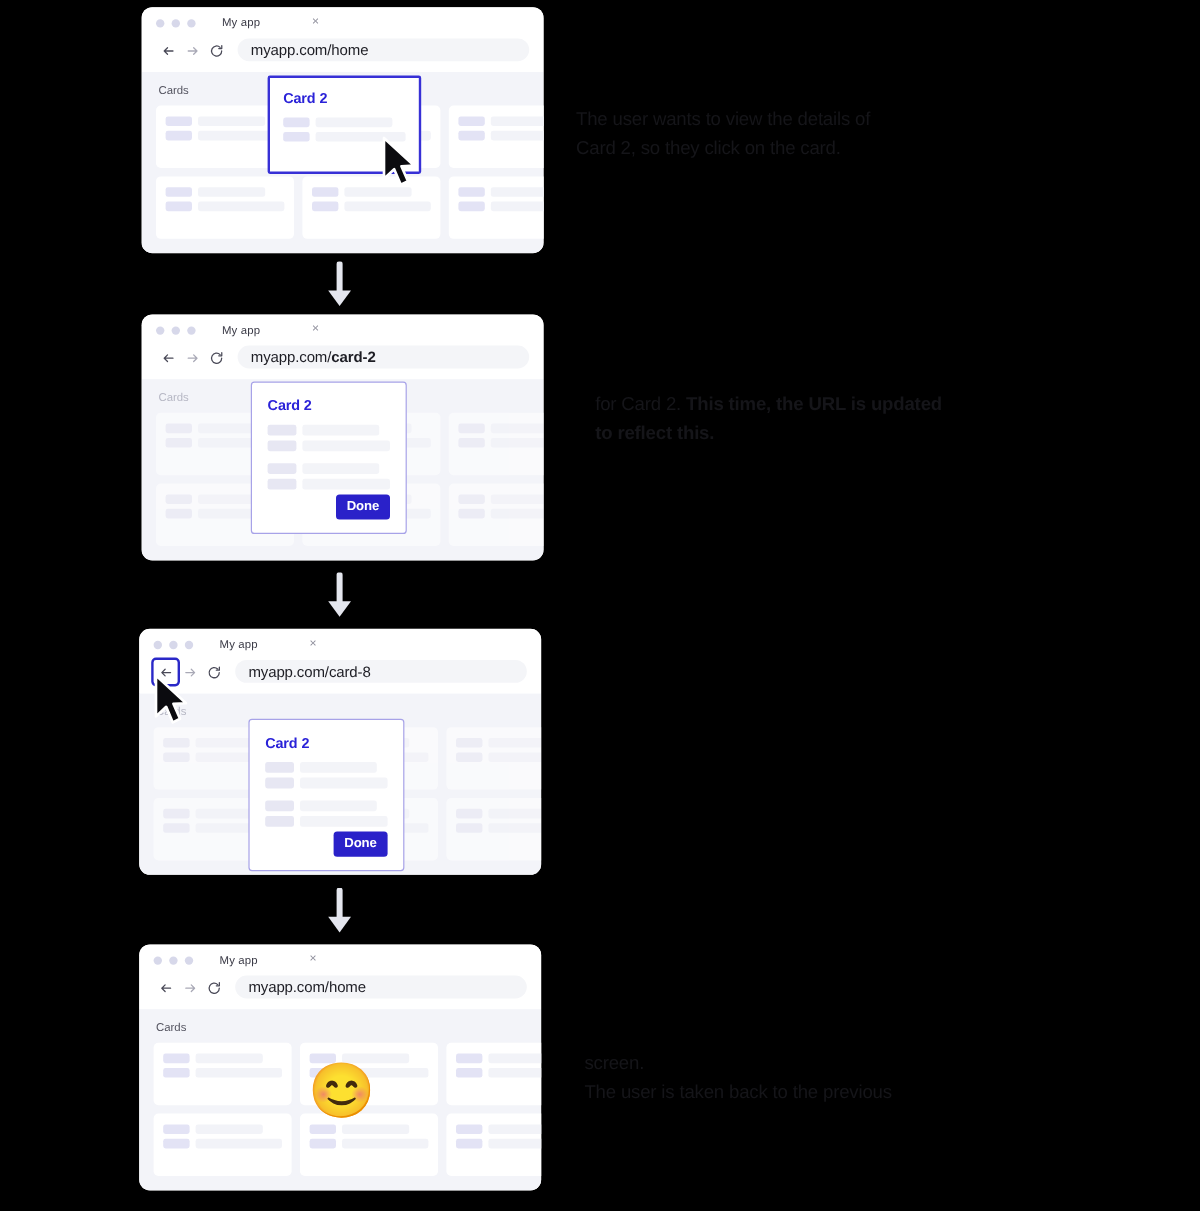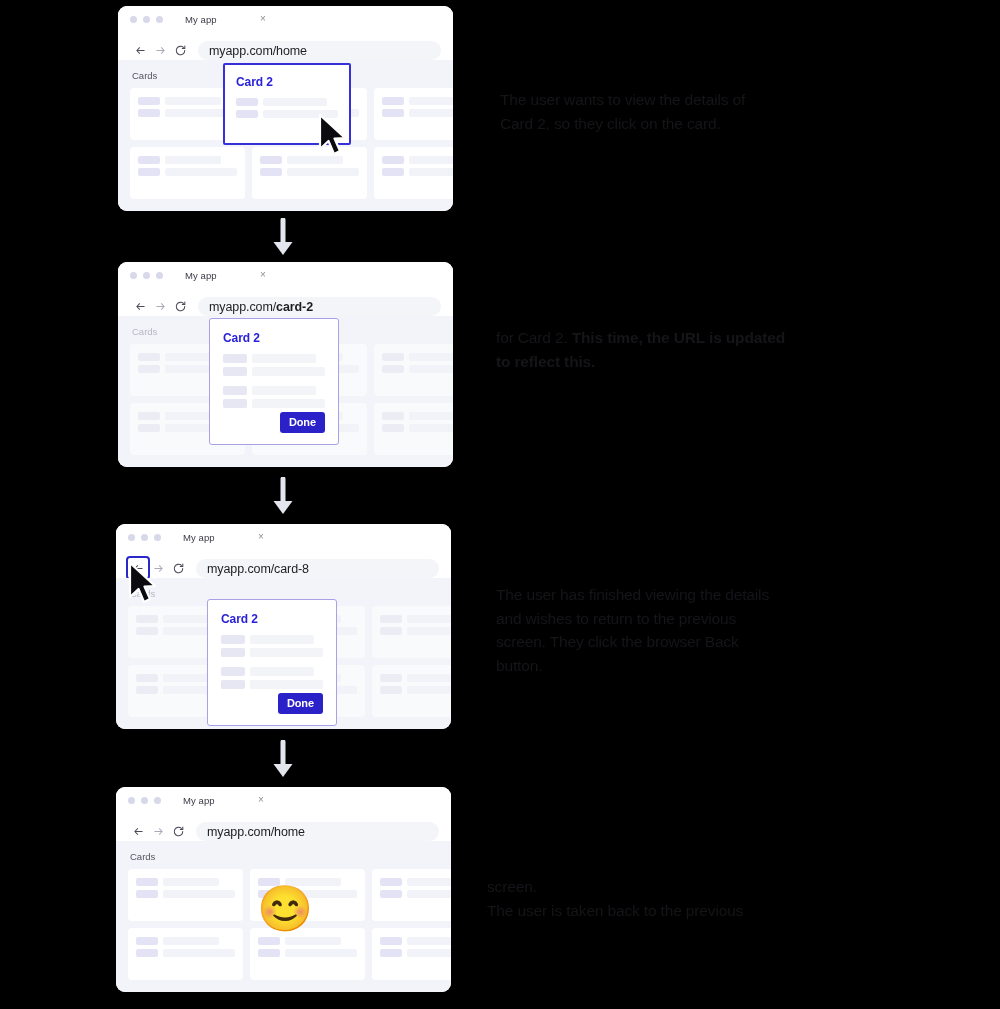--- a/index.html
+++ b/index.html
@@ -58,21 +58,21 @@
     position: absolute;
     left: 142px;
     font-size: 10px;
     color: #8e8e9b;
     line-height: 1;
   }
 
   .urlbar {
     height: 28px;
     display: flex;
-    align-items: flex-end;
+    align-items: flex-start;
     padding: 0 12px 0 12px;
     gap: 0;
   }
 
   .navbtn {
     width: 20px; height: 20px;
     display: flex; align-items: center; justify-content: center;
     color: #4a4a58;
     font-size: 13px;
     line-height: 1;
@@ -331,21 +331,21 @@
       </div>
     </div>
   </div>
 
   <div class="cursor" style="left:316px; top:113px;">
     <svg width="34" height="44" viewBox="0 0 34 44">
       <path d="M4 2 L4 36 L12.5 28 L18 41 L24 38 L18.5 25.5 L29 25 Z" fill="#0b0b0f" stroke="#ffffff" stroke-width="2.2" stroke-linejoin="round"></path>
     </svg>
   </div>
 
-  <div class="caption" style="left:500px; top:88px; width:330px;">
+  <div class="caption" style="left:480px; top:88px; width:330px;">
     <div>The user wants to view the details of</div>
     <div>Card 2, so they click on the card.</div>
   </div>
 
   <div class="flow-arrow" style="left:268px; top:218px;">
     <svg width="30" height="40" viewBox="0 0 30 40">
       <path d="M15 2 L15 27" stroke="#e4e6ee" stroke-width="5" stroke-linecap="round"></path>
       <path d="M15 37 L5.5 24 L24.5 24 Z" fill="#e4e6ee"></path>
     </svg>
   </div>
@@ -612,26 +612,20 @@
       </div>
     </div>
   </div>
 
   <div class="cursor" style="left:126px; top:561px;">
     <svg width="34" height="44" viewBox="0 0 34 44">
       <path d="M4 2 L4 36 L12.5 28 L18 41 L24 38 L18.5 25.5 L29 25 Z" fill="#0b0b0f" stroke="#ffffff" stroke-width="2.2" stroke-linejoin="round"></path>
     </svg>
   </div>
 
-  <div class="caption" style="left:496px; top:583px; width:340px;">
-    <div>The user has finished viewing the details</div>
-    <div>and wishes to return to the previous</div>
-    <div>screen. They click the browser Back</div>
-    <div>button.</div>
-  </div>
 
   <div class="flow-arrow" style="left:268px; top:740px;">
     <svg width="30" height="40" viewBox="0 0 30 40">
       <path d="M15 2 L15 27" stroke="#e4e6ee" stroke-width="5" stroke-linecap="round"></path>
       <path d="M15 37 L5.5 24 L24.5 24 Z" fill="#e4e6ee"></path>
     </svg>
   </div>
 
   <div class="browser" style="left:116px; top:787px; width:335px; height:205px;">
     <div class="chrome">

